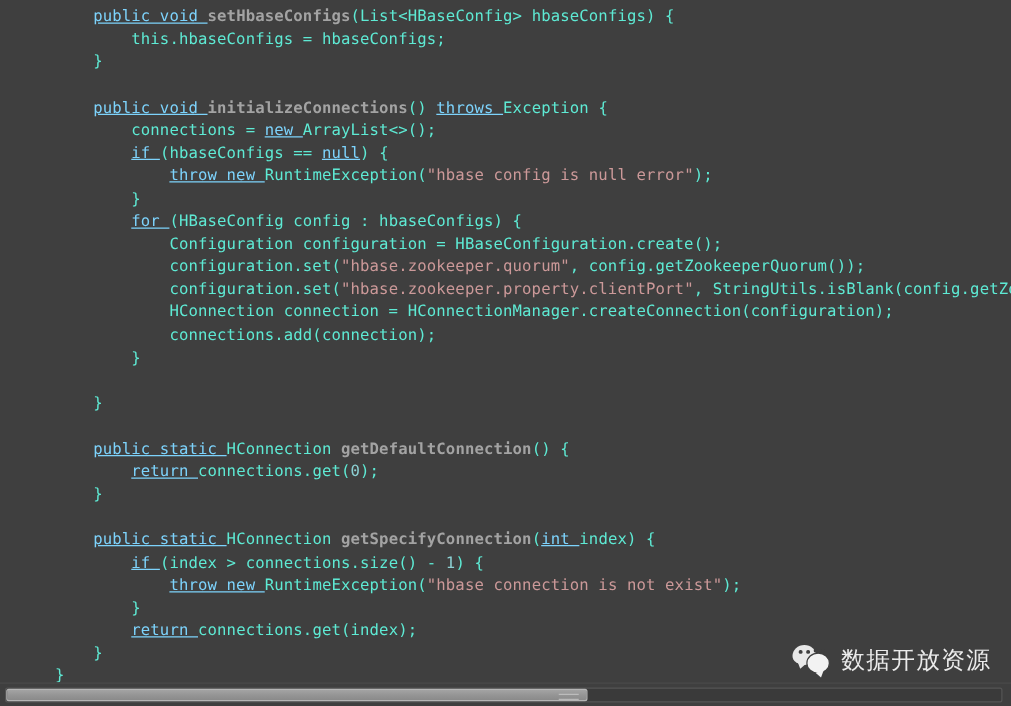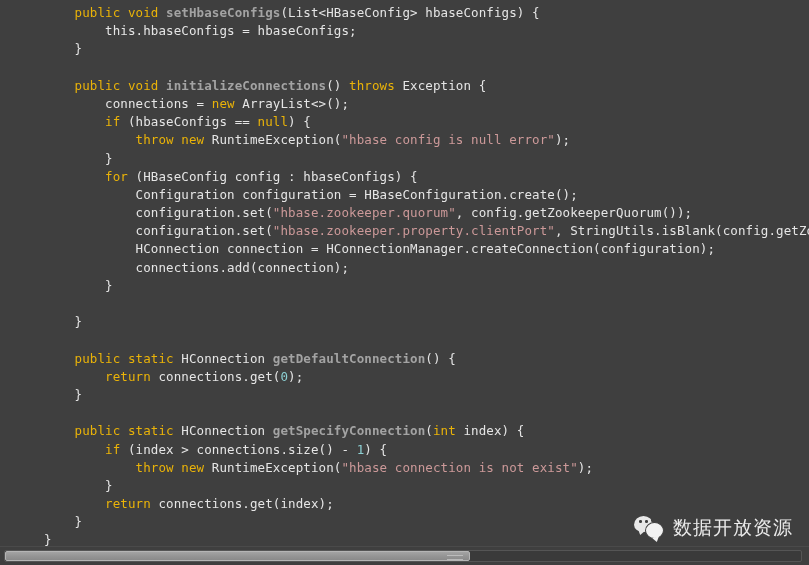--- a/index.html
+++ b/index.html
@@ -39,22 +39,22 @@
     font-size: 12.5px;
     line-height: 18.2px;
     letter-spacing: 0.1px;
   }
   .code-line {
     height: 18.2px;
     white-space: pre;
     color: #dcdccc;
   }
   
-  .t-kw    { color: #eab308; }
-  .t-plain { color: #e5e5e5; }
+  .t-kw    { color: #7dd3fc; text-decoration: underline; }
+  .t-plain { color: #5eead4; }
   .t-fn    { color: #a3a3a3; font-weight: bold; }
   .t-str   { color: #cc9999; }
   .t-num   { color: #8cd0d3; }
 
   
   #hscrollbar {
     position: absolute;
     left: 0;
     bottom: 0;
     width: 809px;

